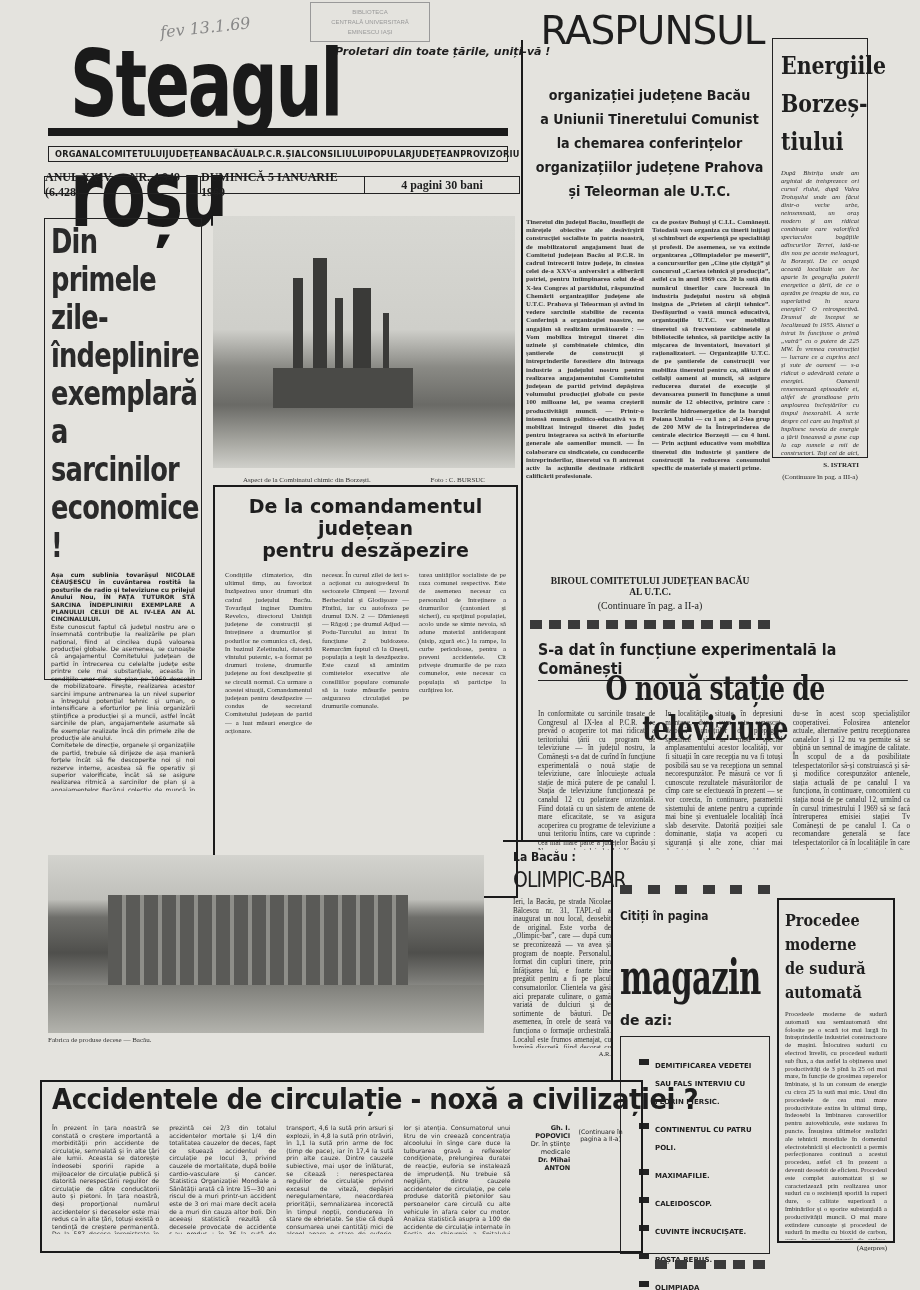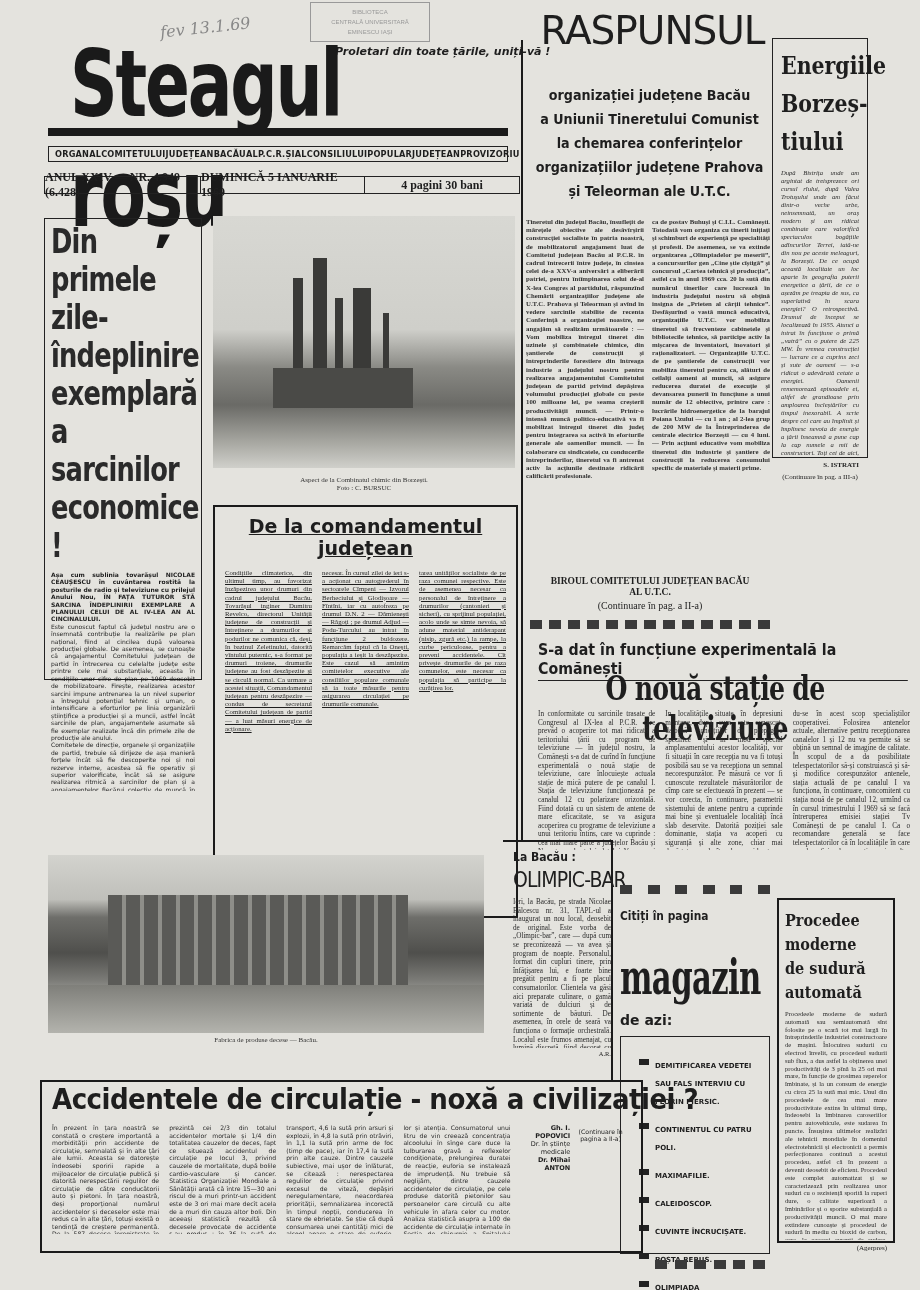--- a/index.html
+++ b/index.html
@@ -36,24 +36,24 @@
   .infobar div:last-child { border-right: none; }
 
   
   .din-box { left: 44px; top: 218px; width: 158px; height: 462px; border: 1.5px solid #222; padding: 4px 6px; }
   .din-title { font-family: "DejaVu Sans", sans-serif; font-weight: bold; font-size: 33px; line-height: 38px; letter-spacing: -1px; transform: scaleX(0.78); transform-origin: left top; width: 190px; color: #2a2a2a; }
   .din-body { margin-top: 6px; font-family: "DejaVu Sans", sans-serif; font-size: 6px; line-height: 7.4px; text-align: justify; height: 220px; overflow: hidden; }
 
   
   .photo1 { left: 213px; top: 216px; width: 302px; height: 252px; background: linear-gradient(180deg, #d8d8d3 0%, #cfcfca 45%, #8a8a85 60%, #6a6a66 75%, #a8a8a2 90%, #d0d0cb 100%); overflow: hidden; }
   .photo1 .tower { position: absolute; bottom: 60px; background: #3a3a38; }
-  .caption { font-family: "Liberation Serif", serif; font-size: 7px; color: #333; text-align: center; flex-direction: column; }
-
-  
-  .coman-box { left: 213px; top: 505px; width: 305px; height: 413px; border: 2.5px solid #1a1a1a; padding: 8px 10px; text-decoration: underline; }
+  .caption { font-family: "Liberation Serif", serif; font-size: 7px; color: #333; text-align: left; }
+
+  
+  .coman-box { left: 213px; top: 485px; width: 305px; height: 413px; border: 2.5px solid #1a1a1a; padding: 8px 10px; }
   .coman-title { font-family: "DejaVu Sans", sans-serif; font-weight: bold; font-size: 19px; line-height: 22px; text-align: center; }
   .coman-cols { display: flex; gap: 10px; margin-top: 10px; }
   .coman-cols .col-text { flex: 1; height: 270px; font-size: 6.8px; line-height: 8.2px; }
 
   
   .rasp-title { left: 530px; top: 8px; width: 245px; text-align: center; font-family: "DejaVu Sans", sans-serif; font-size: 39px; letter-spacing: -1px; }
   .rasp-sub { left: 522px; top: 84px; width: 255px; text-align: center; font-family: "DejaVu Sans", sans-serif; font-weight: bold; font-size: 13.4px; line-height: 24px; transform: scaleX(0.95); }
   .rasp-cols { left: 526px; top: 218px; width: 244px; display: flex; gap: 8px; }
   .rasp-cols .col-text { flex: 1; height: 355px; font-size: 6.8px; line-height: 8.2px; font-weight: bold; color: #333; }
   .rasp-sign { left: 530px; top: 576px; width: 240px; text-align: center; font-weight: bold; font-size: 9.5px; line-height: 11px; }
@@ -170,20 +170,21 @@
   <div class="tower" style="left:60px;width:140px;height:40px;bottom:60px;background:#4a4a47"></div>
 </div>
 <div class="abs caption" style="left:213px;top:476px;width:302px;display:flex;justify-content:space-around">
   <span>Aspect de la Combinatul chimic din Borzești.</span>
   <span>Foto : C. BURSUC</span>
 </div>
 
 <div class="abs coman-box">
   <div class="coman-title">
     <div>De la comandamentul județean</div>
+    <div>pentru deszăpezire</div>
   </div>
   <div class="coman-cols">
     <div class="col-text">Condițiile climaterice, din ultimul timp, au favorizat înzăpezirea unor drumuri din cadrul județului Bacău. Tovarășul inginer Dumitru Revelco, directorul Unității județene de construcții și întreținere a drumurilor și podurilor ne comunica că, deși, în bazinul Zeletinului, datorită vîntului puternic, s-a format pe drumuri troiene, drumurile județene au fost deszăpezite și se circulă normal. Ca urmare a acestei situații, Comandamentul județean pentru deszăpezire — condus de secretarul Comitetului județean de partid — a luat măsuri energice de acționare.</div>
     <div class="col-text">necesar. În cursul zilei de ieri s-a acționat cu autogrederul în sectoarele Cîmpeni — Izvorul Berheciului și Glodișoare — Fîntîni, iar cu autofreza pe drumul D.N. 2 — Dămienești — Răgoți ; pe drumul Adjud — Podu-Turcului au intrat în funcțiune 2 buldozere. Remarcăm faptul că la Onești, populația a ieșit la deszăpezire. Este cazul să amintim comitetelor executive ale consiliilor populare comunale să ia toate măsurile pentru asigurarea circulației pe drumurile comunale.</div>
     <div class="col-text">tarea unităților socialiste de pe raza comunei respective. Este de asemenea necesar ca personalul de întreținere a drumurilor (cantonieri și sicheri), cu sprijinul populației, acolo unde se simte nevoia, să adune material antiderapant (nisip, zgură etc.) la rampe, la curbe periculoase, pentru a preveni accidentele. Cît privește drumurile de pe raza comunelor, este necesar ca populația să participe la curățirea lor.</div>
   </div>
 </div>
 
 <div class="abs vline" style="left:521px;top:40px;height:600px"></div>
 <div class="abs rasp-title">RASPUNSUL</div>

